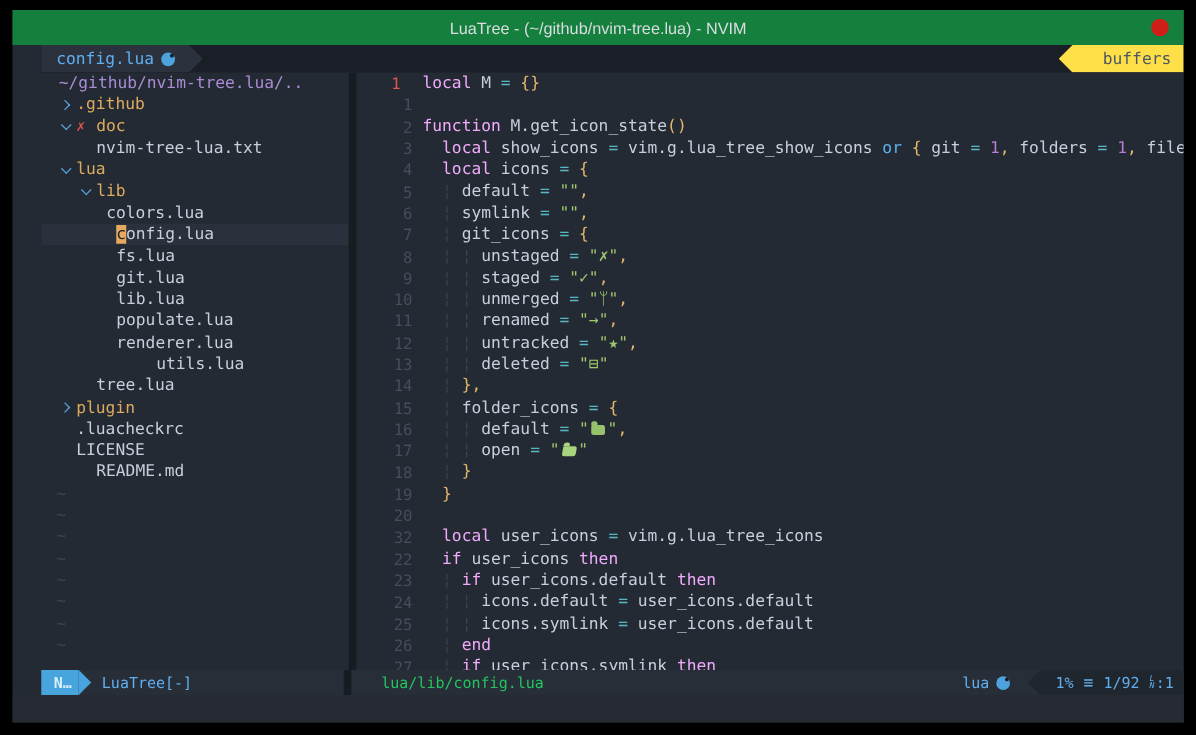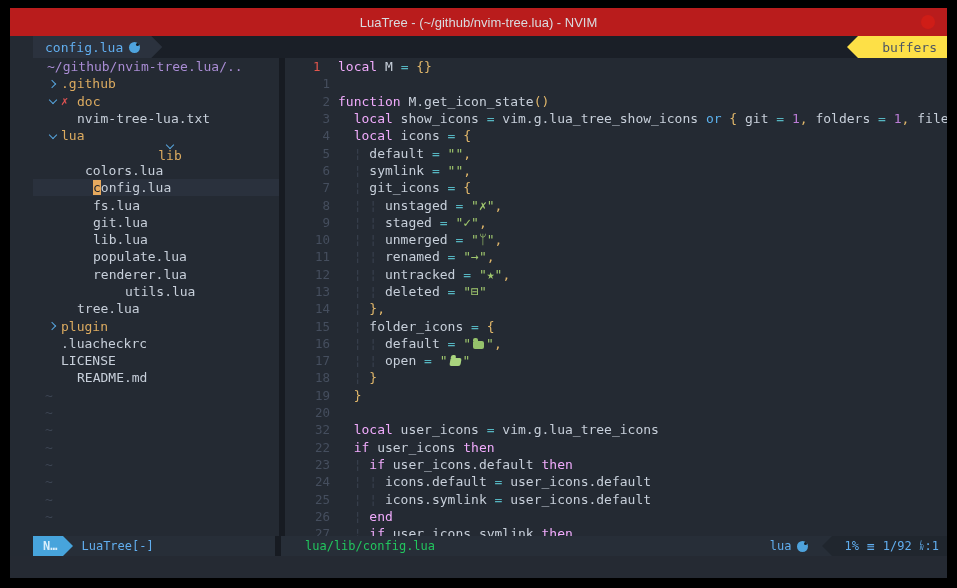--- a/index.html
+++ b/index.html
@@ -1,21 +1,21 @@
 <!DOCTYPE html>
 <html><head>
 <meta charset="utf-8">
 <style>
   html,body{margin:0;padding:0;background:#000;width:957px;height:588px;overflow:hidden;}
   *{box-sizing:border-box;}
   .mono{font-family:"DejaVu Sans Mono","DejaVu Sans",monospace;margin-left:23px;}
   #window{position:absolute;left:10px;top:8px;width:937px;height:570px;background:#242a33;}
 
   
-  #titlebar{position:relative;height:28px;background:#b91c1c;display:flex;align-items:center;justify-content:center;}
+  #titlebar{position:relative;height:28px;background:#15803d;display:flex;align-items:center;justify-content:center;}
   #titlebar .title{color:#d9dce0;font-family:"Liberation Sans","DejaVu Sans",sans-serif;font-size:13px;}
   #closebtn{position:absolute;right:12px;top:50%;margin-top:-7px;width:14px;height:14px;border-radius:50%;background:#cf1d17;}
 
   
   #tabline{height:22px;background:#1a1f27;display:flex;align-items:stretch;position:relative;}
   .tab{background:#2b323e;color:#61aeef;font-size:13px;display:flex;align-items:center;padding:0 22px 0 12px;clip-path:polygon(0 0,calc(100% - 11px) 0,100% 50%,calc(100% - 11px) 100%,0 100%);}
   .tab .tab-label{letter-spacing:0px;}
   .luai{display:inline-block;width:11px;height:11px;background:#4ea3dd;border-radius:50%;position:relative;margin-left:6px;top:0px;}
   .luai::after{content:"";position:absolute;top:1px;right:1px;width:3px;height:3px;background:#151a21;border-radius:50%;}
   .buffers-chip{position:absolute;right:0;top:0;bottom:0;width:100px;background:#fde047;color:#4d5663;font-size:13px;display:flex;align-items:center;justify-content:flex-end;padding-right:10px;clip-path:polygon(11px 0,100% 0,100% 100%,11px 100%,0 50%);}
@@ -91,21 +91,21 @@
     </div>
   </div>
 
   <div id="main">
     <div id="tree" class="mono">
         <div class="trow" style="padding-left: 14px;"><span class="tlabel root">~/github/nvim-tree.lua/..</span></div>
         <div class="trow" style="padding-left: 12px;"><span class="chev right"></span><span class="tlabel dir">.github</span></div>
         <div class="trow" style="padding-left: 12px;"><span class="chev down"></span><span class="gitx">✗</span><span class="tlabel dir">doc</span></div>
         <div class="trow" style="padding-left: 44px;"><span class="tlabel file">nvim-tree-lua.txt</span></div>
         <div class="trow" style="padding-left: 12px;"><span class="chev down"></span><span class="tlabel dir">lua</span></div>
-        <div class="trow" style="padding-left: 28px; flex-direction: column;"><span class="chev down"></span><span class="tlabel dir">lib</span></div>
+        <div class="trow" style="padding-left: 28px;"><span class="chev down"></span><span class="tlabel dir">lib</span></div>
         <div class="trow" style="padding-left: 52px;"><span class="tlabel file">colors.lua</span></div>
         <div class="trow cursorline" style="padding-left: 60px;"><span class="tlabel file"><span class="cursor">c</span>onfig.lua</span></div>
         <div class="trow" style="padding-left: 60px;"><span class="tlabel file">fs.lua</span></div>
         <div class="trow" style="padding-left: 60px;"><span class="tlabel file">git.lua</span></div>
         <div class="trow" style="padding-left: 60px;"><span class="tlabel file">lib.lua</span></div>
         <div class="trow" style="padding-left: 60px;"><span class="tlabel file">populate.lua</span></div>
         <div class="trow" style="padding-left: 60px;"><span class="tlabel file">renderer.lua</span></div>
         <div class="trow" style="padding-left: 92px;"><span class="tlabel file">utils.lua</span></div>
         <div class="trow" style="padding-left: 44px;"><span class="tlabel file">tree.lua</span></div>
         <div class="trow" style="padding-left: 12px;"><span class="chev right"></span><span class="tlabel dir">plugin</span></div>

